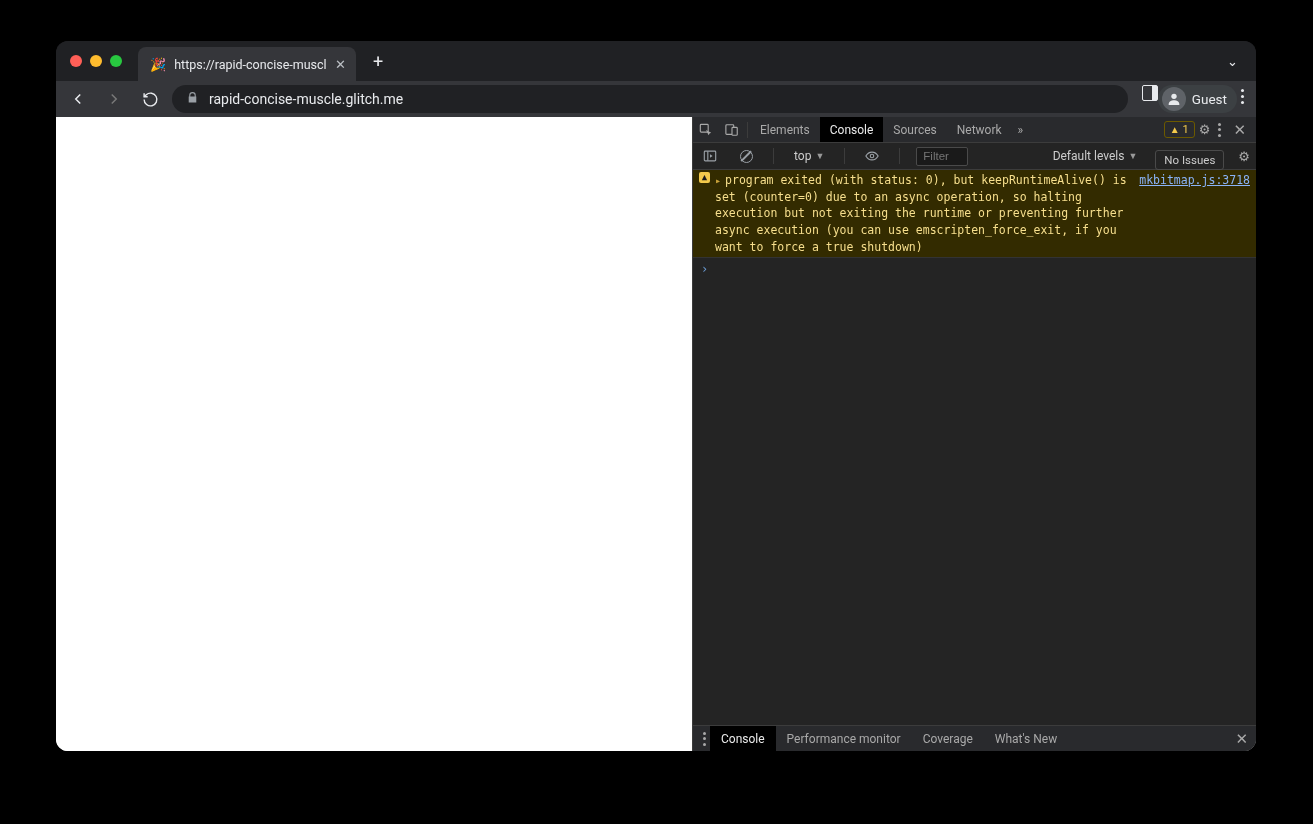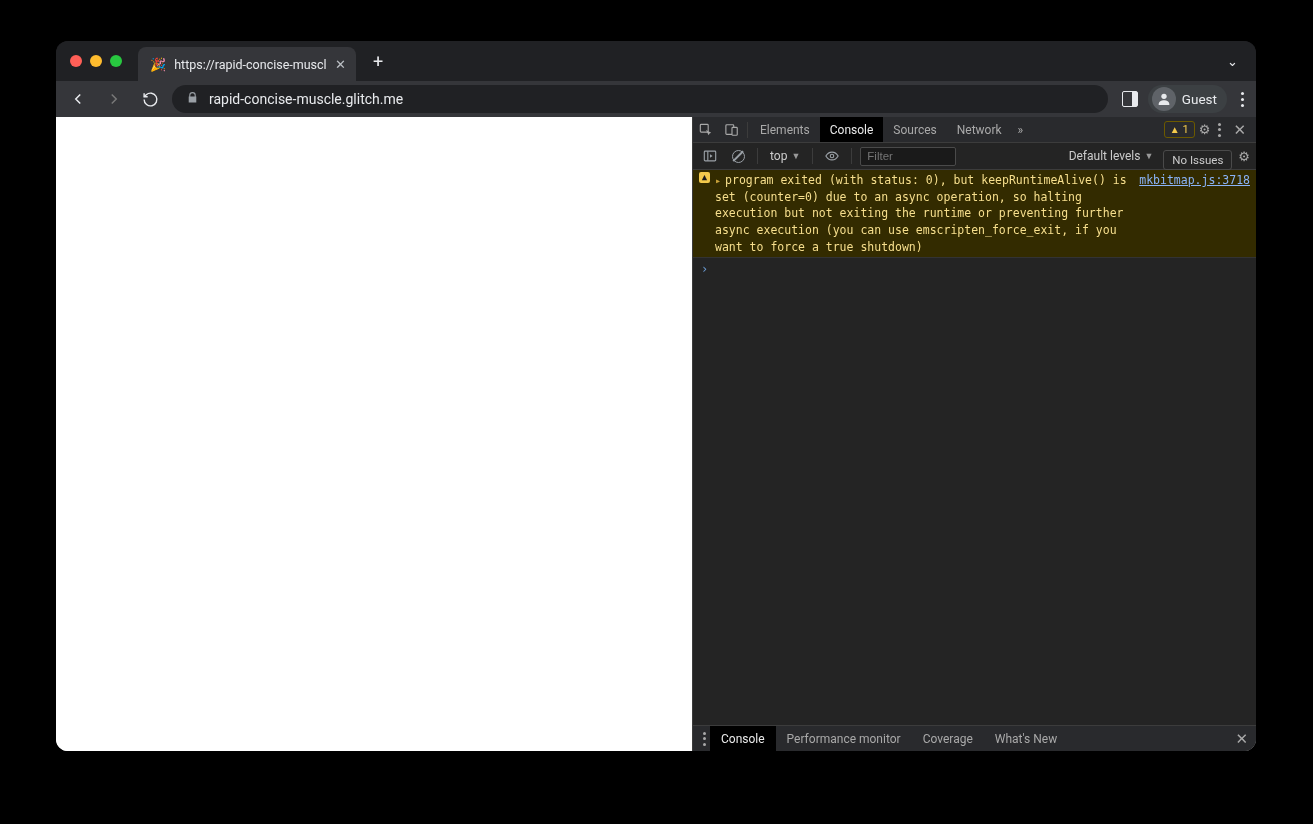--- a/index.html
+++ b/index.html
@@ -76,21 +76,21 @@
     background: #202124;
     border-radius: 15px;
     display: flex;
     align-items: center;
     padding: 0 14px;
     color: #e8eaed;
     font-size: 14px;
     gap: 10px;
   }
   .lock { font-size: 12px; color: #9aa0a6; }
-  .right-icons { display: flex; align-items: center; gap: 10px; margin-left: 6px; color:#e8eaed; }
+  .right-icons { display: flex; margin-left: 6px; color:#e8eaed; }
   .panel-icon {
     width:16px; height:16px; border:1.4px solid #e8eaed; border-radius:2px; position:relative;
   }
   .panel-icon::after { content:""; position:absolute; right:0; top:0; bottom:0; width:5px; background:#e8eaed; }
   .avatar {
     width: 24px; height: 24px; border-radius: 50%; background:#5f6368;
     display:flex; align-items:center; justify-content:center;
   }
   .avatar svg { width:16px; height:16px; }
   .guest-chip {
@@ -143,21 +143,21 @@
   .gear { color:#a9a9a9; font-size:13px;}
   .dt-close { color:#a9a9a9; font-size:15px; padding:0 4px;}
   .vkebab { display:flex; flex-direction:column; gap:2.5px; padding:0 4px; }
   .vkebab span{ width:3px; height:3px; border-radius:50%; background:#a9a9a9; }
 
   
   .con-toolbar {
     height:27px; display:flex; align-items:center;
     border-bottom:1px solid #3c3c3c;
     padding:0 6px;
-    gap:6px;
+    gap:14px;
     background:#242424;
   }
   .con-btn { width:22px; display:flex; align-items:center; justify-content:center; color:#9aa0a6; }
   .con-btn svg { width:14px; height:14px; }
   .clear-icon {
     width:13px; height:13px; border:1.5px solid #9aa0a6; border-radius:50%; position:relative;
   }
   .clear-icon::after { content:""; position:absolute; left:50%; top:50%; width:14px; height:1.5px; background:#9aa0a6; transform:translate(-50%,-50%) rotate(-45deg);}
   .ctx { display:flex; align-items:center; gap:4px; color:#ccc; font-size:12px; padding:0 4px; }
   .dd { font-size:9px; color:#999; }

